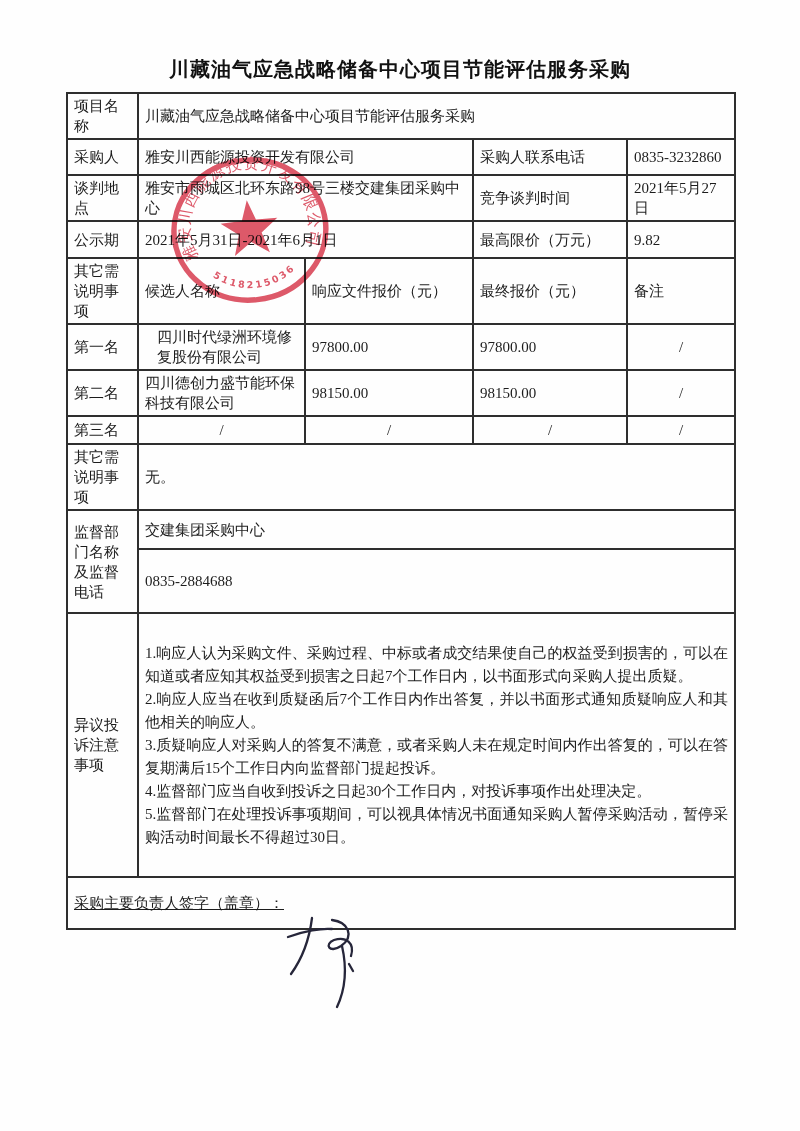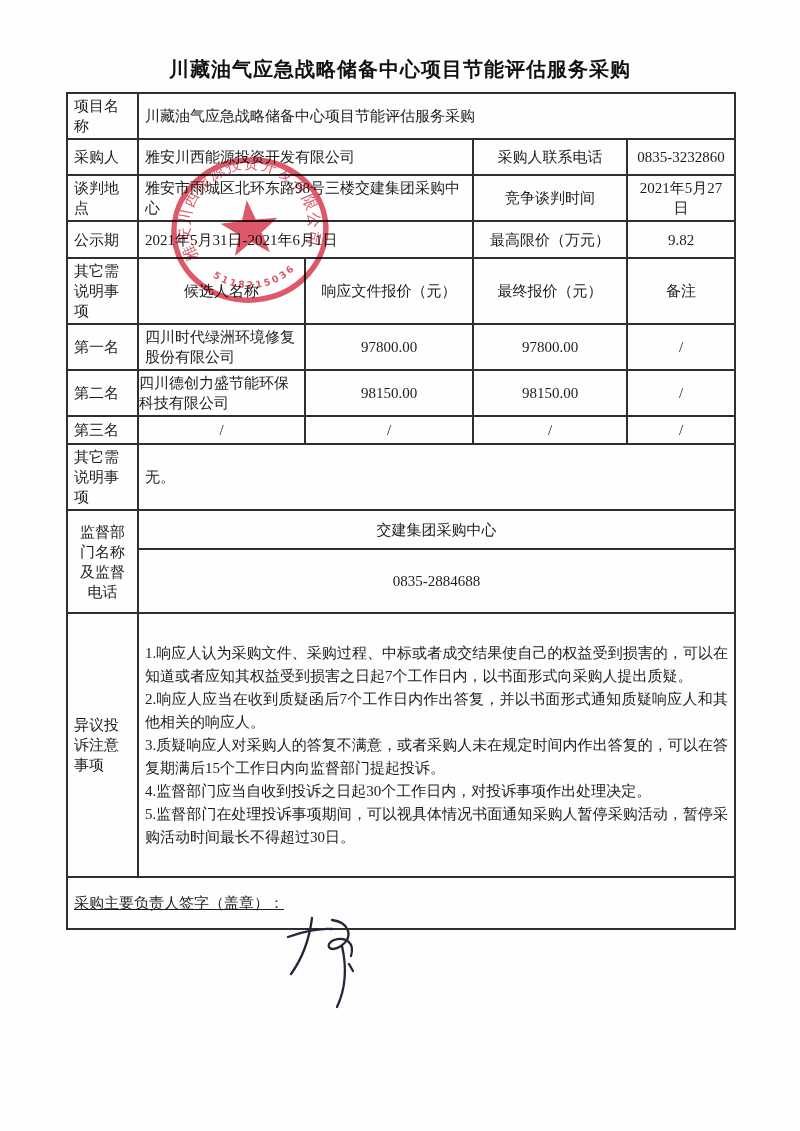--- a/index.html
+++ b/index.html
@@ -30,21 +30,21 @@
   }
   table.doc td{
     border:2px solid #2e2e2e;
     font-size:15px;
     line-height:20px;
     padding:2px 6px;
     vertical-align:middle;
     word-break:break-all;
   }
   td.lbl{padding-left:5px;padding-right:3px;}
-  td.center{text-align:center;border-radius:7px;}
+  td.center{text-align:left;border-radius:7px;}
   td.val{padding-left:9px;}
   td.slash{text-align:center;font-size:17px;}
   td.para-cell{padding:6px 10px;}
   .para{line-height:23px;text-align:justify;}
   td.sig-cell{padding-left:6px;text-decoration:underline;}
   .stamp{
     position:absolute;left:166px;top:96px;
     width:168px;height:158px;
     opacity:.85;
     mix-blend-mode:multiply;
@@ -105,29 +105,29 @@
     <tr style="height:40px">
       <td class="lbl">其它需说明事项</td>
       <td class="center">候选人名称</td>
       <td class="center">响应文件报价（元）</td>
       <td class="center">最终报价（元）</td>
       <td class="center">备注</td>
     </tr>
 
     <tr style="height:43px">
       <td class="lbl">第一名</td>
-      <td class="val" style="padding-left:6px">四川时代绿洲环境修复股份有限公司</td>
+      <td class="val" style="padding-left:18px">四川时代绿洲环境修复股份有限公司</td>
       <td class="center">97800.00</td>
       <td class="center">97800.00</td>
       <td class="slash">/</td>
     </tr>
 
     <tr style="height:40px">
       <td class="lbl">第二名</td>
-      <td class="val" style="padding-left:0">四川德创力盛节能环保科技有限公司</td>
+      <td class="val" style="padding-left:6px">四川德创力盛节能环保科技有限公司</td>
       <td class="center">98150.00</td>
       <td class="center">98150.00</td>
       <td class="slash">/</td>
     </tr>
 
     <tr style="height:28px">
       <td class="lbl">第三名</td>
       <td class="slash">/</td>
       <td class="slash">/</td>
       <td class="slash">/</td>

